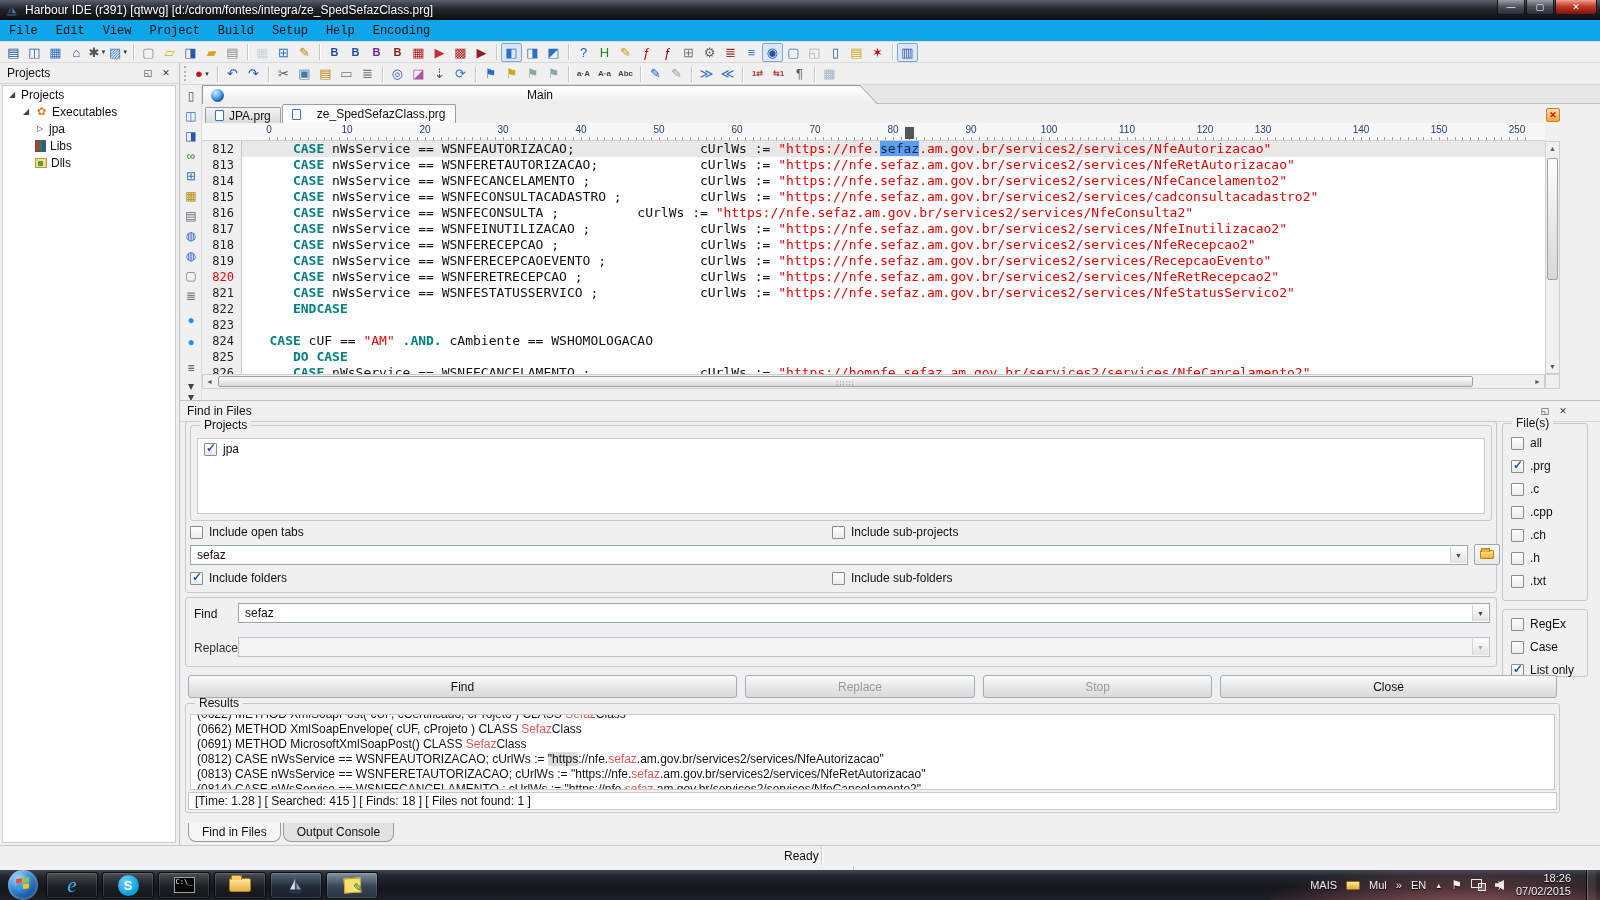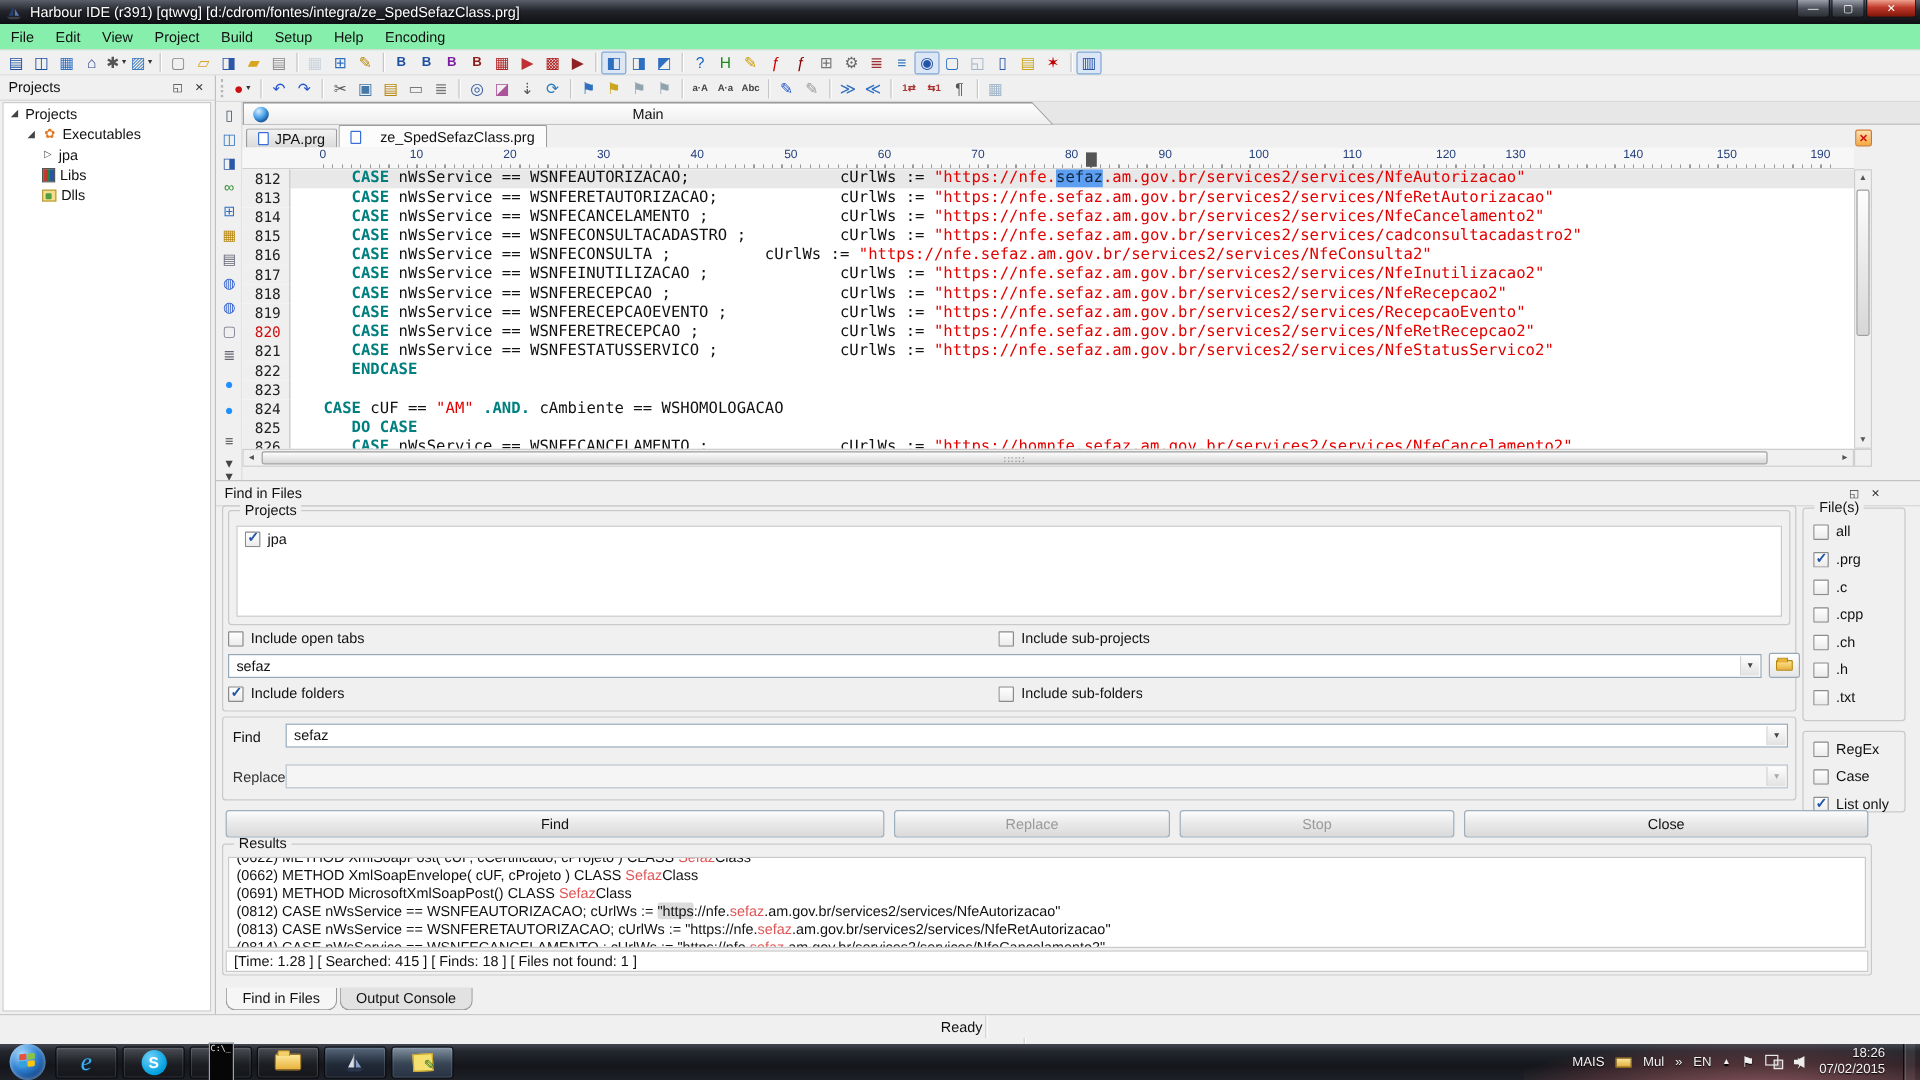--- a/index.html
+++ b/index.html
@@ -12,22 +12,22 @@
     background:linear-gradient(#5a5f6a,#23252c 45%,#0e0f13);display:flex;align-items:center;
     color:#fff;font-size:12px;padding-left:4px;text-shadow:0 1px 2px #000;}
   .titlebar .appico{width:16px;height:14px;margin-right:5px;}
   .winbtns{position:absolute;right:3px;top:0;display:flex;gap:1px;}
   .wbtn{width:28px;height:15px;border:1px solid #14161a;border-top:none;border-radius:0 0 3px 3px;
     background:linear-gradient(#9aa0ab,#4a4e58 50%,#2c2f36);color:#fff;font-size:9px;line-height:8px;
     display:flex;align-items:center;justify-content:center;text-shadow:none;}
   .wbtn.close{width:42px;background:linear-gradient(#efa18f,#c0392b 45%,#7e1507);}
 
   
-  .menubar{position:absolute;left:0;top:20px;width:1600px;height:22px;background:#86efac;
-    border-bottom:1px solid #dcdcdc;display:flex;align-items:center;font-size:12px;}
+  .menubar{position:absolute;left:0;top:20px;width:1600px;height:22px;background:#0ea5e9;
+    border-bottom:1px solid #dcdcdc;display:flex;align-items:center;font-size:12px;font-family:Liberation Mono, monospace;}
   .mitem{padding:3px 9px;}
   .tb{position:absolute;background:#f0f0f0;display:flex;align-items:center;border-bottom:1px solid #dadada;}
   #toolbar1{left:0;top:42px;width:1600px;height:21px;padding-left:3px;}
   #toolbar2{left:180px;top:63px;width:1420px;height:22px;padding-left:2px;}
   .grip{width:4px;height:15px;border-left:2px dotted #b5b5b5;margin:0 4px 0 2px;}
   .ticon{width:21px;height:19px;display:flex;align-items:center;justify-content:center;
     font-size:13px;border:1px solid transparent;border-radius:2px;position:relative;}
   .ticon.txt{font-size:8px;font-weight:bold;letter-spacing:0;}
   .ticon.pr{background:#dce6f5;border-color:#7da7d9;}
   .ticon.dis{opacity:.45;}
@@ -157,21 +157,21 @@
     grid-template-columns:6px 6px;grid-template-rows:5px 5px;gap:1px;transform:skewY(-6deg);}
   .orbflag span{border-radius:1px;}
   .tbtn{width:52px;height:27px;margin:0 2px;border:1px solid rgba(10,12,16,.95);border-radius:3px;flex:none;
     background:linear-gradient(rgba(255,255,255,.16),rgba(255,255,255,.05) 45%,rgba(0,0,0,.28));
     box-shadow:inset 0 0 0 1px rgba(255,255,255,.13);display:flex;align-items:center;justify-content:center;position:relative;z-index:1;}
   .tbtn.active{background:linear-gradient(rgba(165,205,245,.38),rgba(95,135,185,.20) 50%,rgba(25,35,55,.35));}
   .tbtn.pressed{background:linear-gradient(rgba(205,230,252,.55),rgba(145,185,225,.30) 50%,rgba(60,80,110,.4));}
   .ie-e{font-family:"Liberation Serif",serif;font-style:italic;font-size:21px;color:#3fb0f0;text-shadow:0 0 2px #0a3a66;}
   .sk{width:21px;height:21px;border-radius:50%;background:radial-gradient(circle at 35% 30%,#6fd0f8,#00a0e0 70%);
     color:#fff;font-weight:bold;font-size:13px;display:flex;align-items:center;justify-content:center;}
-  .cmdic{width:21px;height:32px;background:#060606;border:1px solid #9aa4ae;color:#e8e8e8;font-size:7px;
+  .cmdic{width:21px;height:16px;background:#060606;border:1px solid #9aa4ae;color:#e8e8e8;font-size:7px;
     font-family:"DejaVu Sans Mono",monospace;padding:1px 1px;line-height:6px;}
   .folderic{width:22px;height:14px;background:linear-gradient(#fce89a,#e9b23d);border:1px solid #a8802a;
     border-radius:2px;position:relative;}
   .folderic::before{content:"";position:absolute;left:1px;top:-4px;width:9px;height:4px;background:#f3cf6a;
     border:1px solid #a8802a;border-bottom:none;border-radius:2px 2px 0 0;}
   .notesic{width:17px;height:15px;background:#f6e170;border:1px solid #c9a52a;position:relative;transform:rotate(-3deg);}
   .notesic::after{content:"✎";position:absolute;right:-3px;bottom:-3px;color:#2f7a2a;font-size:12px;}
   .tray{margin-left:auto;display:flex;align-items:center;gap:9px;color:#f2f2f2;font-size:11px;
     text-shadow:0 1px 1px #000;padding-right:4px;position:relative;z-index:1;}
   .trayfolder{width:14px;height:9px;background:linear-gradient(#fce89a,#e2ac3a);border:1px solid #8a6a20;border-radius:1px;}
@@ -559,21 +559,21 @@
         <span class="rlabel" style="left: 535px;">60</span>
         <span class="rlabel" style="left: 613px;">70</span>
         <span class="rlabel" style="left: 691px;">80</span>
         <span class="rlabel" style="left: 769px;">90</span>
         <span class="rlabel" style="left: 847px;">100</span>
         <span class="rlabel" style="left: 925px;">110</span>
         <span class="rlabel" style="left: 1003px;">120</span>
         <span class="rlabel" style="left: 1045px; margin-left: 16px;">130</span>
         <span class="rlabel" style="left: 1159px;">140</span>
         <span class="rlabel" style="left: 1237px;">150</span>
-        <span class="rlabel" style="left: 1315px;">190</span>
+        <span class="rlabel" style="left: 1315px;">250</span>
         <div class="rmark" style="left: 702.6px;"></div>
       </div>
     <div class="codewrap" id="code">
         <div class="crow cur"><span class="gut">812</span><span class="ctext"><span>      </span><span class="tk">CASE</span><span> nWsService == WSNFEAUTORIZACAO;                </span><span>cUrlWs := </span><span class="ts">"https://nfe.</span><span class="tsel">sefaz</span><span class="ts">.am.gov.br/services2/services/NfeAutorizacao"</span></span></div>
         <div class="crow"><span class="gut">813</span><span class="ctext"><span>      </span><span class="tk">CASE</span><span> nWsService == WSNFERETAUTORIZACAO;             </span><span>cUrlWs := </span><span class="ts">"https://nfe.sefaz.am.gov.br/services2/services/NfeRetAutorizacao"</span></span></div>
         <div class="crow"><span class="gut">814</span><span class="ctext"><span>      </span><span class="tk">CASE</span><span> nWsService == WSNFECANCELAMENTO ;              </span><span>cUrlWs := </span><span class="ts">"https://nfe.sefaz.am.gov.br/services2/services/NfeCancelamento2"</span></span></div>
         <div class="crow"><span class="gut">815</span><span class="ctext"><span>      </span><span class="tk">CASE</span><span> nWsService == WSNFECONSULTACADASTRO ;          </span><span>cUrlWs := </span><span class="ts">"https://nfe.sefaz.am.gov.br/services2/services/cadconsultacadastro2"</span></span></div>
         <div class="crow"><span class="gut">816</span><span class="ctext"><span>      </span><span class="tk">CASE</span><span> nWsService == WSNFECONSULTA ;          </span><span>cUrlWs := </span><span class="ts">"https://nfe.sefaz.am.gov.br/services2/services/NfeConsulta2"</span></span></div>
         <div class="crow"><span class="gut">817</span><span class="ctext"><span>      </span><span class="tk">CASE</span><span> nWsService == WSNFEINUTILIZACAO ;              </span><span>cUrlWs := </span><span class="ts">"https://nfe.sefaz.am.gov.br/services2/services/NfeInutilizacao2"</span></span></div>
         <div class="crow"><span class="gut">818</span><span class="ctext"><span>      </span><span class="tk">CASE</span><span> nWsService == WSNFERECEPCAO ;                  </span><span>cUrlWs := </span><span class="ts">"https://nfe.sefaz.am.gov.br/services2/services/NfeRecepcao2"</span></span></div>

